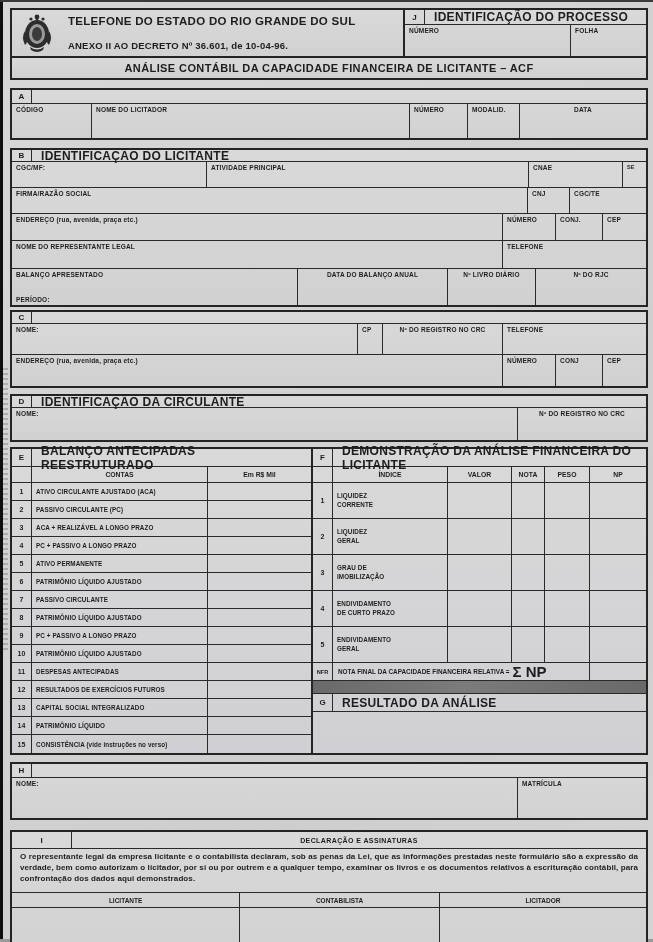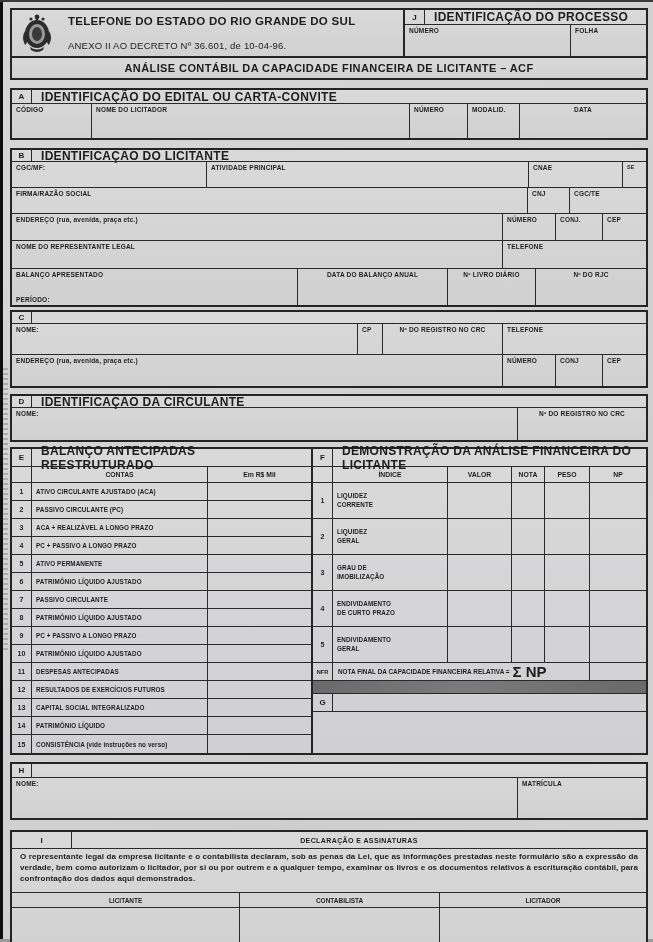--- a/index.html
+++ b/index.html
@@ -25,21 +25,21 @@
   .form { position:absolute; left:10px; top:8px; width:638px; }
   .box { border:2px solid #242424; background:linear-gradient(180deg,#d9d9d9,#d1d1d1); }
   .gap8 { height:8px; } .gap6 { height:6px; } .gap5 { height:5px; } .gap3 { height:3px; }
   .gap7 { height:7px; } .gap10 { height:10px; }
 
   
   .header-band { height:50px; display:flex; }
   .gov-block { flex:1; display:flex; align-items:center; padding-left:8px; }
   .emblem { width:34px; height:40px; flex:0 0 34px; margin-right:14px; }
   .gov-text .l1 { font-size:11.5px; font-weight:bold; letter-spacing:.3px; }
-  .gov-text .l2 { font-size:9.5px; margin-top:13px; letter-spacing:.2px; }
+  .gov-text .l2 { font-size:9.5px; margin-top:13px; letter-spacing:.2px;font-weight:bold; }
   .j-box { width:243px; border-left:2px solid #242424; display:flex; flex-direction:column; }
   .j-head { height:15px; display:flex; border-bottom:1px solid #2a2a2a; }
   .letter-cell { width:20px; border-right:1px solid #2a2a2a; display:flex; align-items:center; justify-content:center; font-weight:bold; font-size:8px; }
   .sec-title { flex:1; display:flex; align-items:center; padding-left:9px; font-weight:bold; font-size:12px; letter-spacing:.3px; }
   .j-row { flex:1; display:flex; }
   .j-numero { flex:1; padding:2px 4px; }
   .j-folha { width:76px; border-left:1px solid #2a2a2a; padding:2px 4px; }
   .lbl { font-size:6.5px; font-weight:bold; letter-spacing:.2px; display:block; }
 
   
@@ -170,21 +170,20 @@
 
     <div class="box title-bar">
       <span>ANÁLISE CONTÁBIL DA CAPACIDADE FINANCEIRA DE LICITANTE – ACF</span>
     </div>
 
     <div class="gap8"></div>
 
     <div class="box">
       <div class="sec-head h14">
         <div class="letter-cell">A</div>
-        <div class="sec-title">IDENTIFICAÇÃO DO EDITAL OU CARTA-CONVITE</div>
       </div>
       <div class="cells a-row">
         <div class="cell w-codigo">
             <span class="lbl">CÓDIGO</span>
           </div>
         <div class="cell w-nome-a">
             <span class="lbl">NOME DO LICITADOR</span>
           </div>
         <div class="cell w-num-a">
             <span class="lbl">NÚMERO</span>
@@ -485,20 +484,21 @@
           <div class="nfr-num">NFR</div>
           <div class="nfr-label">
             <span>NOTA FINAL DA CAPACIDADE FINANCEIRA RELATIVA =</span>
             <span class="sigma">Σ NP</span>
           </div>
           <div class="nfr-val"></div>
         </div>
         <div class="dark-band"></div>
         <div class="g-head">
           <div class="letter-cell">G</div>
+          <div class="sec-title">RESULTADO DA ANÁLISE</div>
         </div>
         <div class="g-empty"></div>
       </div>
     </div>
 
     <div class="gap7"></div>
 
     <div class="box">
       <div class="sec-head h14">
         <div class="letter-cell">H</div>

